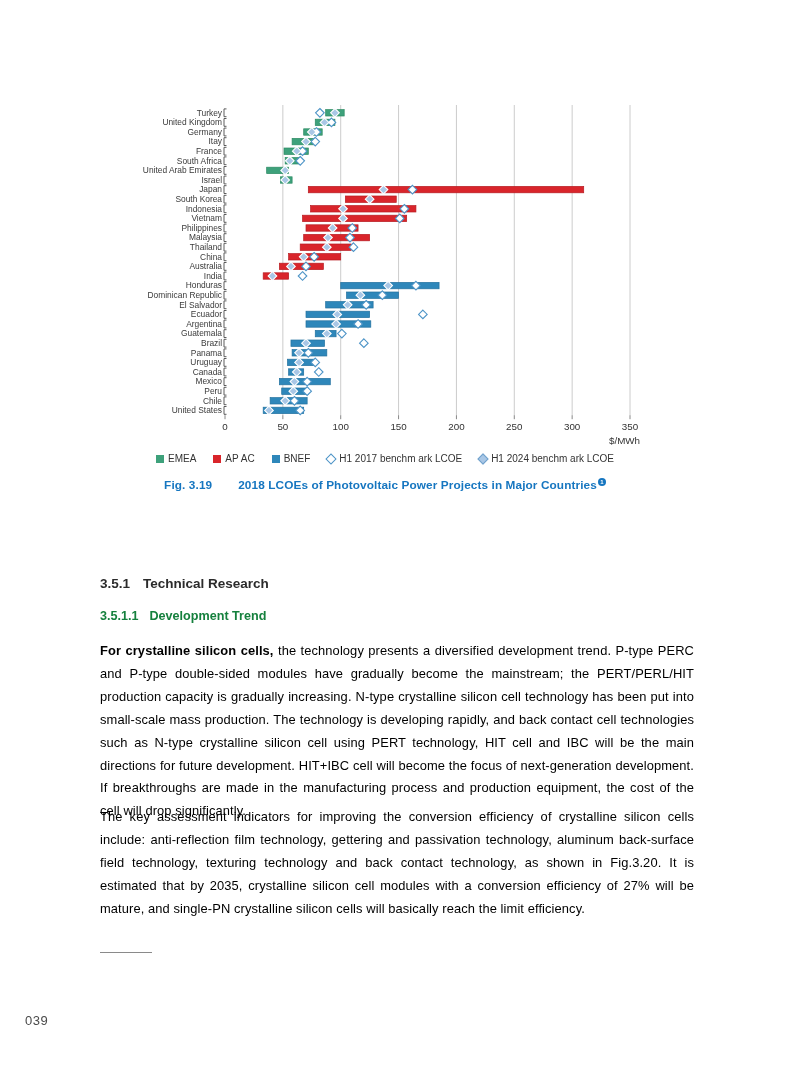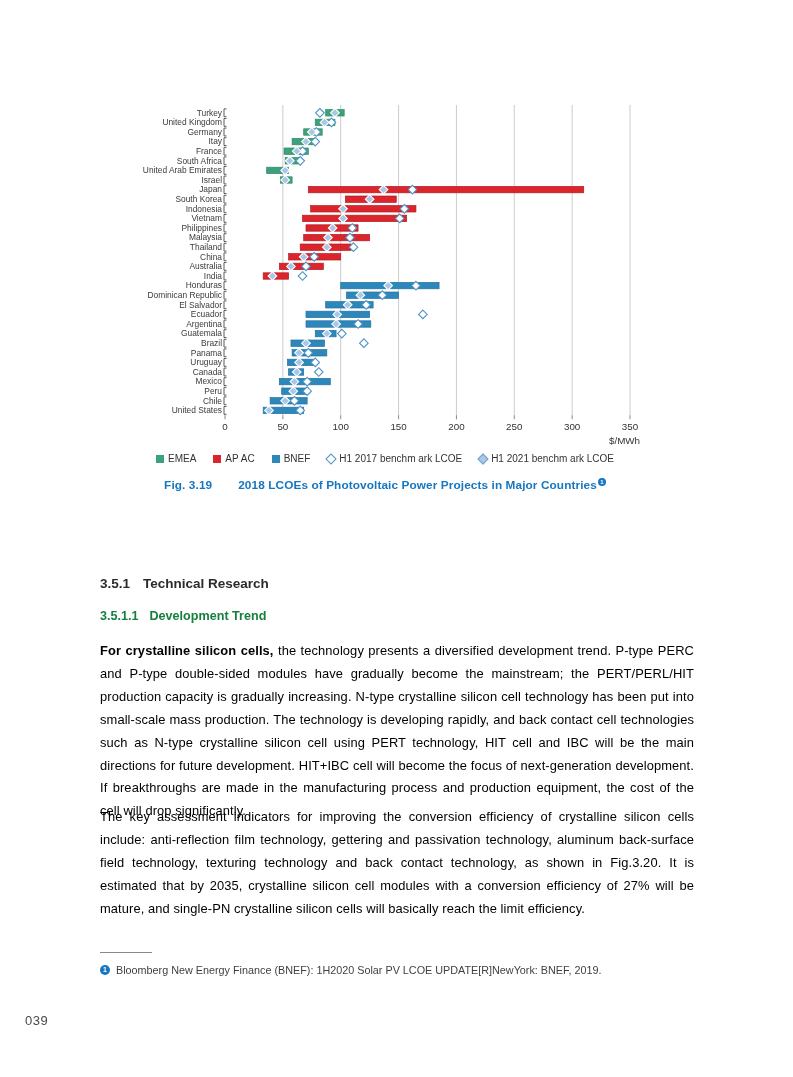--- a/index.html
+++ b/index.html
@@ -248,21 +248,21 @@
       <span class="item">
         <span class="sq" style="background: rgb(46, 135, 186);"></span>
         <span>BNEF</span>
       </span>
       <span class="item">
         <span class="dm hollow"></span>
         <span>H1 2017 benchm ark LCOE</span>
       </span>
       <span class="item">
         <span class="dm filled"></span>
-        <span>H1 2021 benchm ark LCOE</span>
+        <span>H1 2024 benchm ark LCOE</span>
       </span>
     </div>
 
   <div class="caption">
     <span class="cap-prefix">Fig. 3.19</span><span>2018 LCOEs of Photovoltaic Power Projects in Major Countries</span><span class="fn-circle">1</span>
   </div>
 
 
   <div class="h2">
     <span class="num">3.5.1</span><span>Technical Research</span>
@@ -275,20 +275,16 @@
   <div class="para p1">
     <span class="lead">For crystalline silicon cells,</span><span> the technology presents a diversified development trend. P-type PERC and P-type double-sided modules have gradually become the mainstream; the PERT/PERL/HIT production capacity is gradually increasing. N-type crystalline silicon cell technology has been put into small-scale mass production. The technology is developing rapidly, and back contact cell technologies such as N-type crystalline silicon cell using PERT technology, HIT cell and IBC will be the main directions for future development. HIT+IBC cell will become the focus of next-generation development. If breakthroughs are made in the manufacturing process and production equipment, the cost of the cell will drop significantly.</span>
   </div>
 
   <div class="para p2">
     <span>The key assessment indicators for improving the conversion efficiency of crystalline silicon cells include: anti-reflection film technology, gettering and passivation technology, aluminum back-surface field technology, texturing technology and back contact technology, as shown in Fig.3.20. It is estimated that by 2035, crystalline silicon cell modules with a conversion efficiency of 27% will be mature, and single-PN crystalline silicon cells will basically reach the limit efficiency.</span>
   </div>
 
   <div class="foot-rule"></div>
 
-  <div class="footnote">
-    <span class="fn-circle">1</span>
-    <span>Bloomberg New Energy Finance (BNEF): 1H2020 Solar PV LCOE UPDATE[R]NewYork: BNEF, 2019.</span>
-  </div>
 
   <div class="page-number">039</div>
 
 </div>
 
 </body></html>

